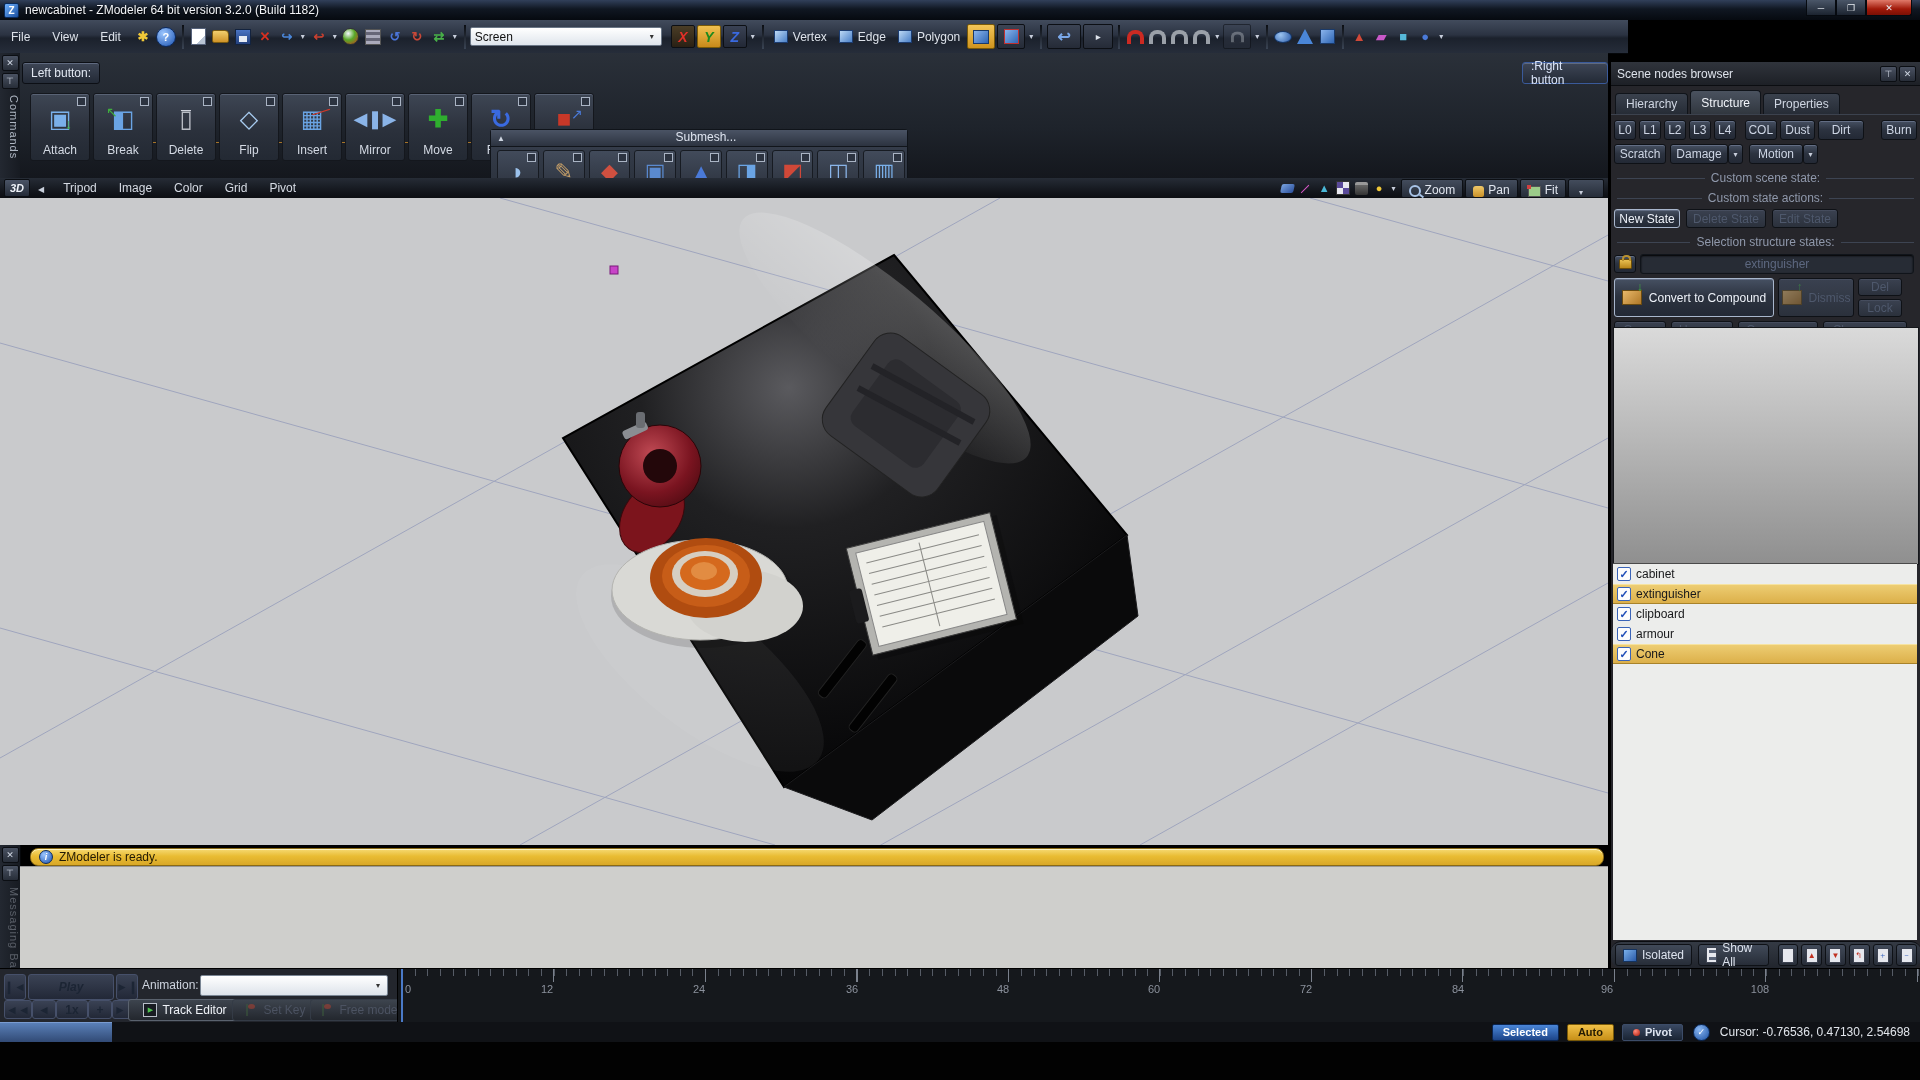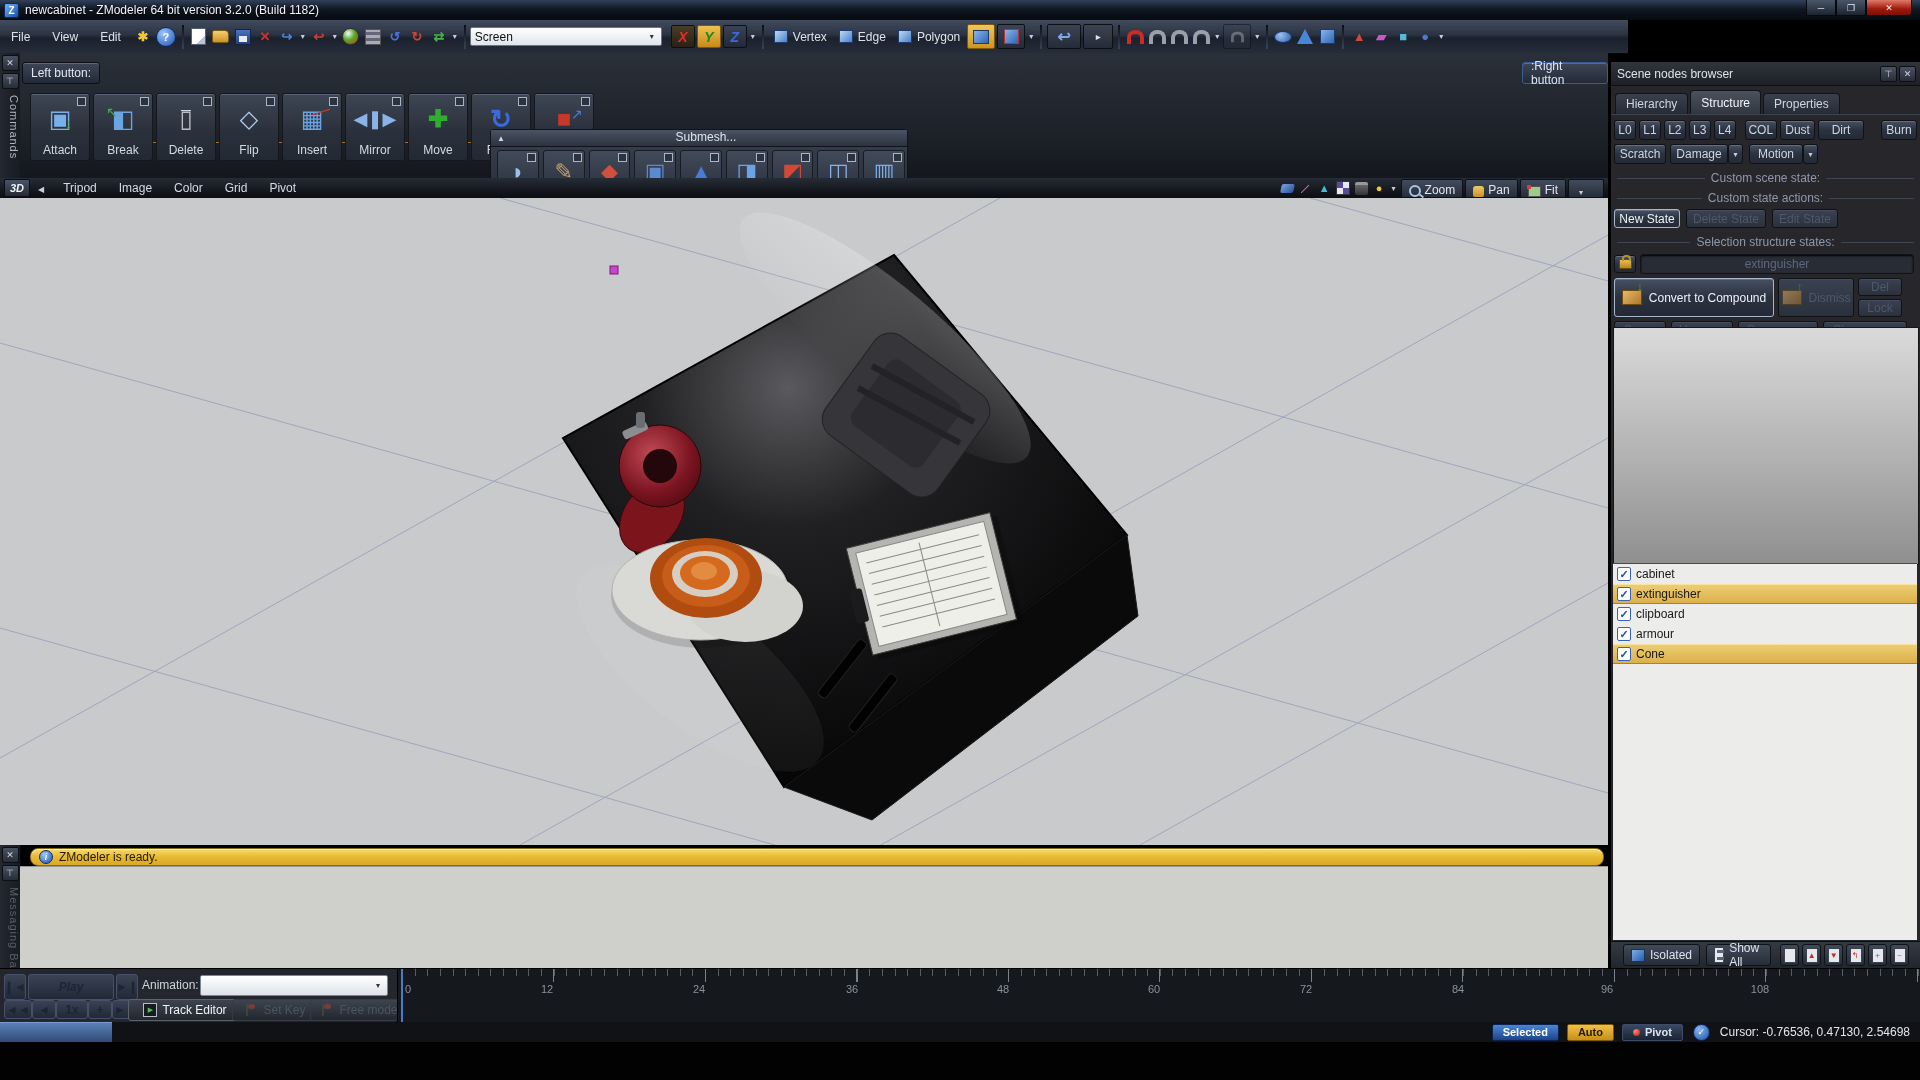--- a/index.html
+++ b/index.html
@@ -182,21 +182,21 @@
   .boxico{width:18px;height:13px;background:linear-gradient(135deg,#e8b86a,#b07828);border:1px solid #6a4a10;position:relative;margin-right:7px;}
   .boxico::after{content:"↓";position:absolute;right:-2px;top:-11px;color:#3fae3f;font-weight:bold;font-size:12px;}
   .boxico.out::after{content:"↑";}
   #preview-box{background:linear-gradient(180deg,#dadada 0%,#b9b9b9 45%,#8f8f8f 100%);border:1px solid #15171b;}
   #nodelist{background:#ecedeb;border-top:1px solid #4a4a4a;}
   .node-row{height:20px;display:flex;align-items:center;color:#17181a;padding-left:4px;}
   .node-row.selected{background:linear-gradient(#edcd73,#dcb04a);border-top:1px solid #f6e3a0;border-bottom:1px solid #a8832a;height:18px;}
   .checkbox{width:12px;height:12px;background:#fdfdfd;border:1px solid #3a64b8;border-radius:2px;margin-right:5px;
     display:flex;align-items:center;justify-content:center;}
   .checkbox::after{content:"✓";color:#2350b8;font-size:11px;font-weight:bold;line-height:1;}
-  #rp-bottom{height:27px;background:linear-gradient(#343a44,#21252d);border-top:1px solid #0b0d11;display:flex;align-items:center;padding:0 12px;}
+  #rp-bottom{height:27px;background:linear-gradient(#343a44,#21252d);border-top:1px solid #0b0d11;display:flex;align-items:center;padding:0 4px;border-radius:10px;}
   .rb-btn{height:20px;display:flex;align-items:center;padding:0 7px;margin-right:6px;
     background:linear-gradient(#414a59,#272d38);border:1px solid #0e1116;border-radius:3px;color:#dde3ee;}
   .cube-blue{width:12px;height:11px;background:linear-gradient(135deg,#7ab0ea,#2a5aa8);border:1px solid #14335f;margin-right:5px;}
   .film{width:11px;height:14px;background:#e6e8ee;border:1px solid #3c4250;margin-right:5px;position:relative;}
   .film::before,.film::after{content:"";position:absolute;left:2px;width:7px;height:3px;background:#5a6documents0;background:#5a6478;}
   .film::before{top:2px;} .film::after{bottom:2px;}
   .icon-btn{width:22px;height:20px;margin-left:3px;display:flex;align-items:center;justify-content:center;
     background:linear-gradient(#414a59,#272d38);border:1px solid #0e1116;border-radius:3px;}
   .mini-film{width:10px;height:13px;background:#e6e8ee;border:1px solid #3c4250;position:relative;}
   .mini-film .mark{position:absolute;left:1px;top:4px;width:7px;height:5px;font-size:8px;color:#c03020;line-height:5px;}

